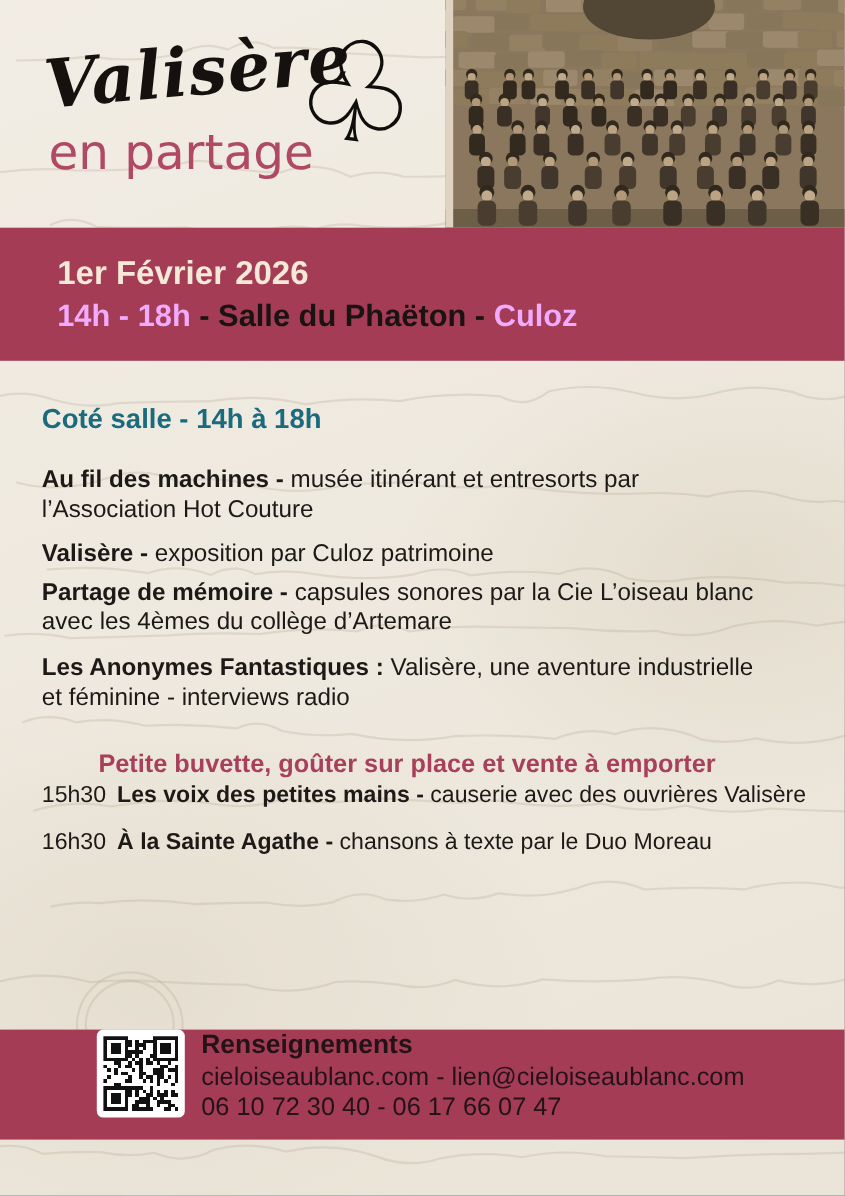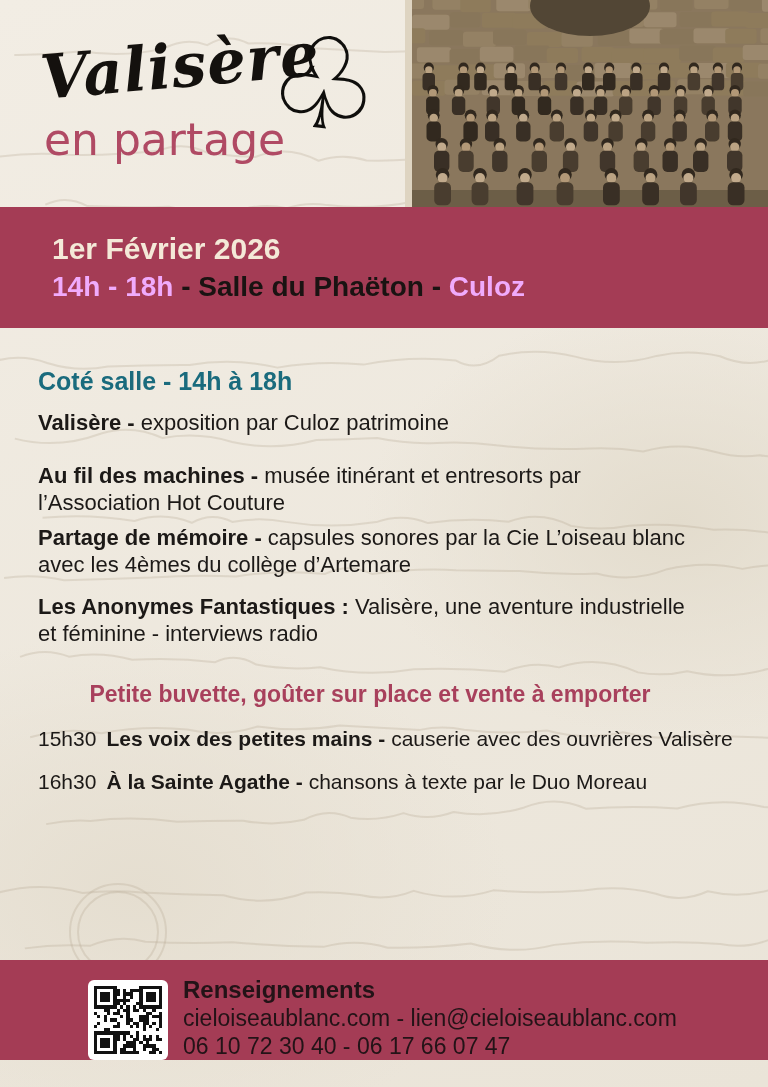--- a/index.html
+++ b/index.html
@@ -41,25 +41,25 @@
   .h-teal{color:#1a6b7d;font-size:25px;font-weight:bold;margin:38px 0 0 0;line-height:30px;}
   .h-scene{margin-top:40px;}
   .item{font-size:22px;line-height:27px;margin:0;}
   .item .b{font-weight:bold;}
   .m1{margin-top:26px;} .m2{margin-top:13px;} .m3{margin-top:8px;} .m4{margin-top:15px;}
   .buvette{margin:33px 0 0 0;text-align:center;color:#a8405c;font-weight:bold;
     font-size:23px;line-height:29px;}
   .sched{font-size:21px;line-height:27px;margin:0;white-space:nowrap;}
   .sched .t{font-weight:normal;padding-right:10px;}
   .sched .b{font-weight:bold;}
-  .s1{margin-top:21px;} .s2{margin-top:16px;} .s3{margin-top:16px;}
+  .s1{margin-top:21px;} .s2{} .s3{margin-top:16px;}
 
   
-  .footer{position:absolute;top:960px;left:0;width:768px;height:100px;background:#a43c55;
-    z-index:2;display:flex;align-items:flex-end;gap:15px;padding-left:88px;box-sizing:border-box;}
+  .footer{position:absolute;top:936px;left:0;width:768px;height:100px;background:#a43c55;
+    z-index:2;display:flex;align-items:flex-start;gap:15px;padding-left:88px;box-sizing:border-box;}
   .qrbox{flex:0 0 auto;width:80px;height:80px;background:#ffffff;border-radius:6px;
     padding:6px;box-sizing:border-box;}
   .qrbox svg{width:100%;height:100%;display:block;}
   .f-text{color:#231317;}
   .f-h{font-size:24px;font-weight:bold;line-height:28px;}
   .f-line{font-size:23px;line-height:28px;}
 </style>
 </head>
 <body>
 
@@ -338,22 +338,22 @@
   </div>
 
   <div class="banner">
     <div class="l1">1er Février 2026</div>
     <div class="l2"><span class="cream">14h - 18h</span><span class="ink"> - </span><span class="ink">Salle du Phaëton</span><span class="ink"> - </span><span class="cream">Culoz</span></div>
   </div>
 
   <div class="main">
     <h2 class="h-teal">Coté salle - 14h à 18h</h2>
 
+    <p class="item m1"><span class="b">Au fil des machines -</span><span> musée itinérant et entresorts  par l’Association Hot Couture</span></p>
     <p class="item m2"><span class="b">Valisère  -</span><span> exposition par Culoz patrimoine</span></p>
-    <p class="item m1"><span class="b">Au fil des machines -</span><span> musée itinérant et entresorts  par l’Association Hot Couture</span></p>
     <p class="item m3"><span class="b">Partage de mémoire  -</span><span> capsules sonores  par la Cie L’oiseau blanc avec les 4èmes du collège d’Artemare</span></p>
     <p class="item m4"><span class="b">Les Anonymes Fantastiques :</span><span> Valisère, une aventure industrielle et féminine - interviews radio</span></p>
 
     <p class="buvette">Petite buvette, goûter sur place et vente à emporter</p>
 
 
     <p class="sched s2"><span class="t">15h30</span><span class="b">Les voix des petites mains -</span><span> causerie avec des ouvrières Valisère</span></p>
     <p class="sched s3"><span class="t">16h30</span><span class="b">À la Sainte Agathe -</span><span> chansons à texte par le Duo Moreau</span></p>
   </div>
 

